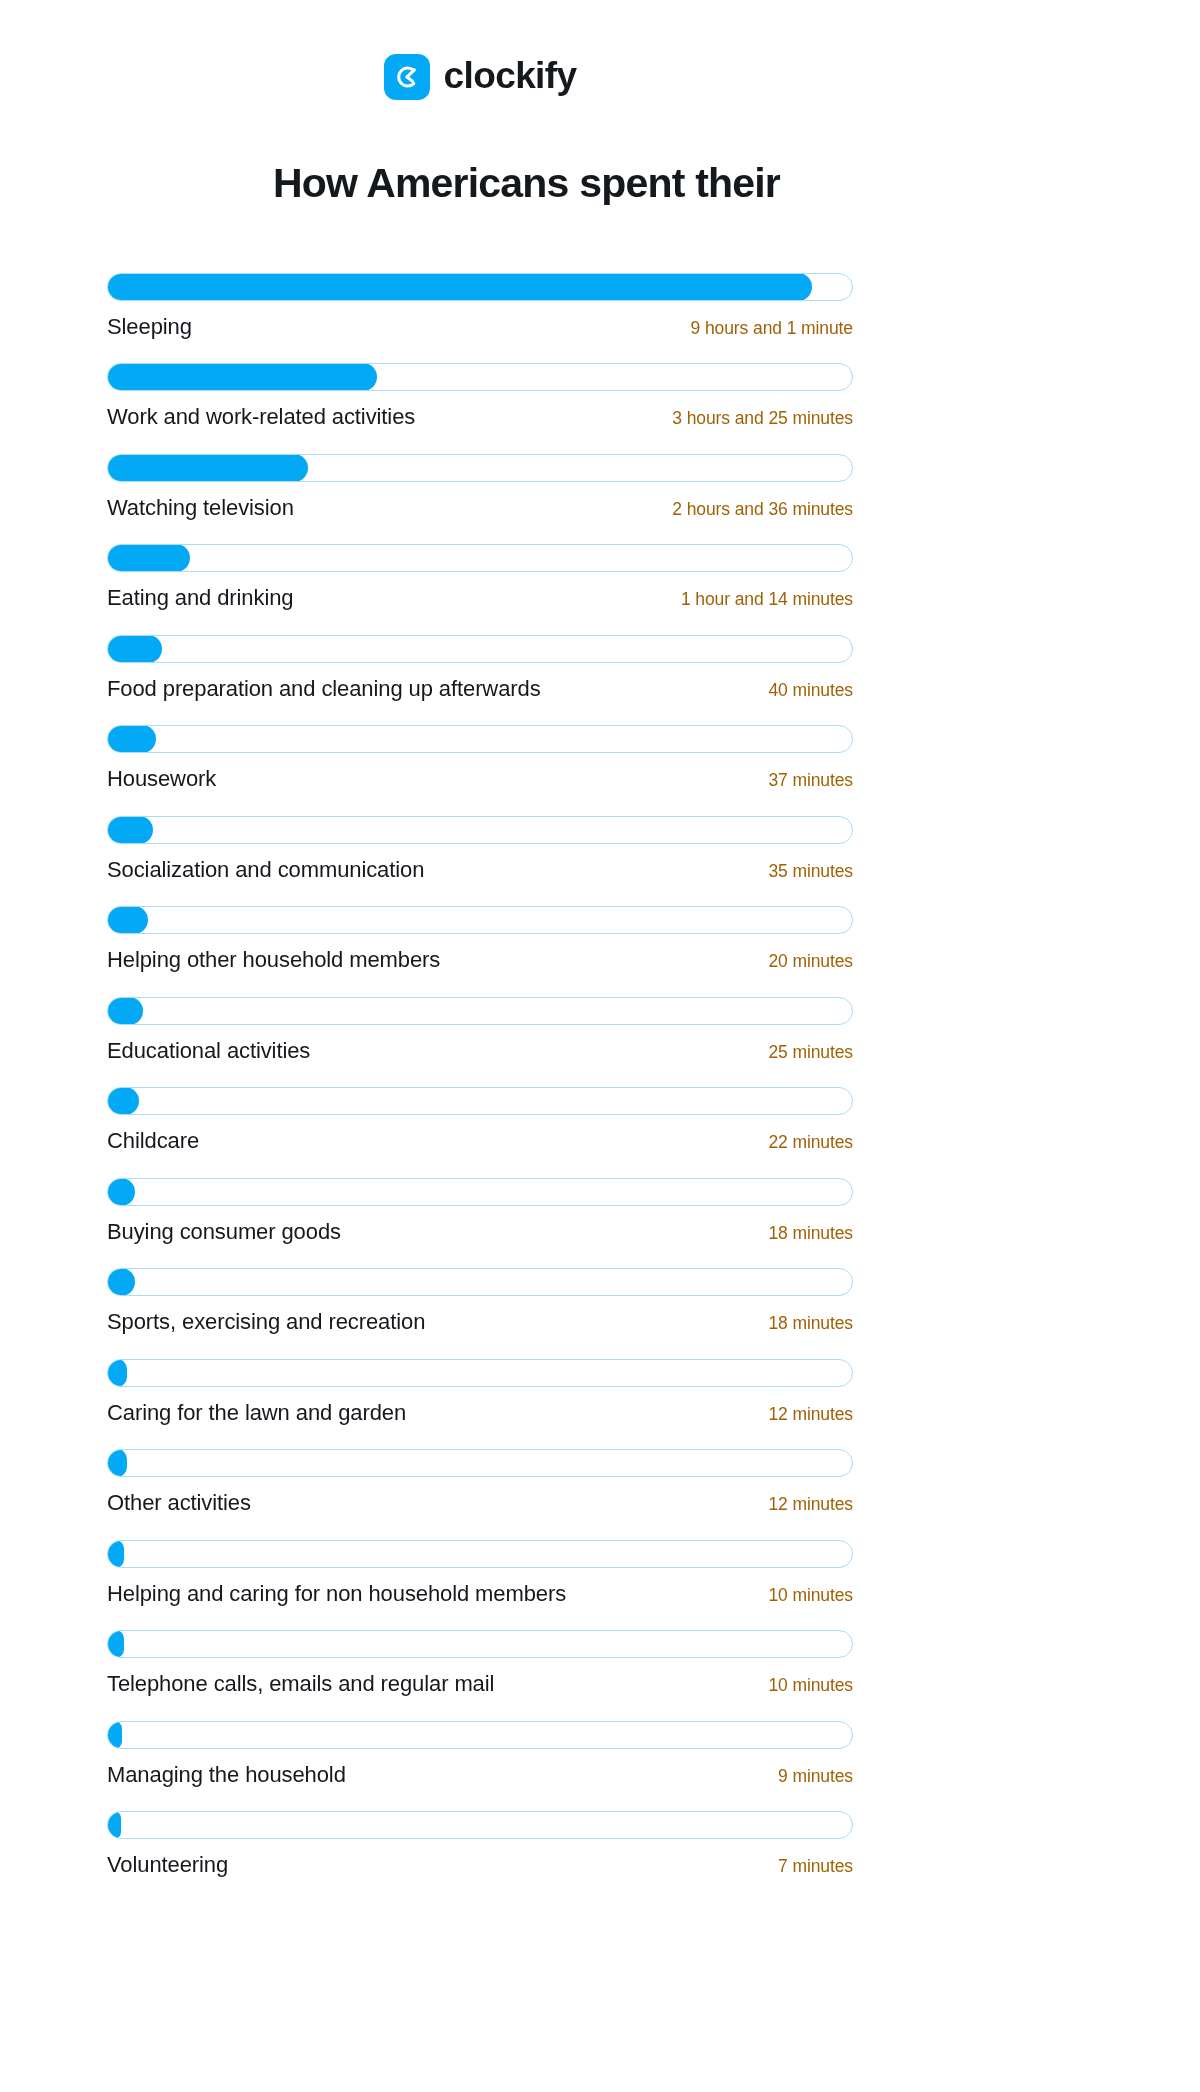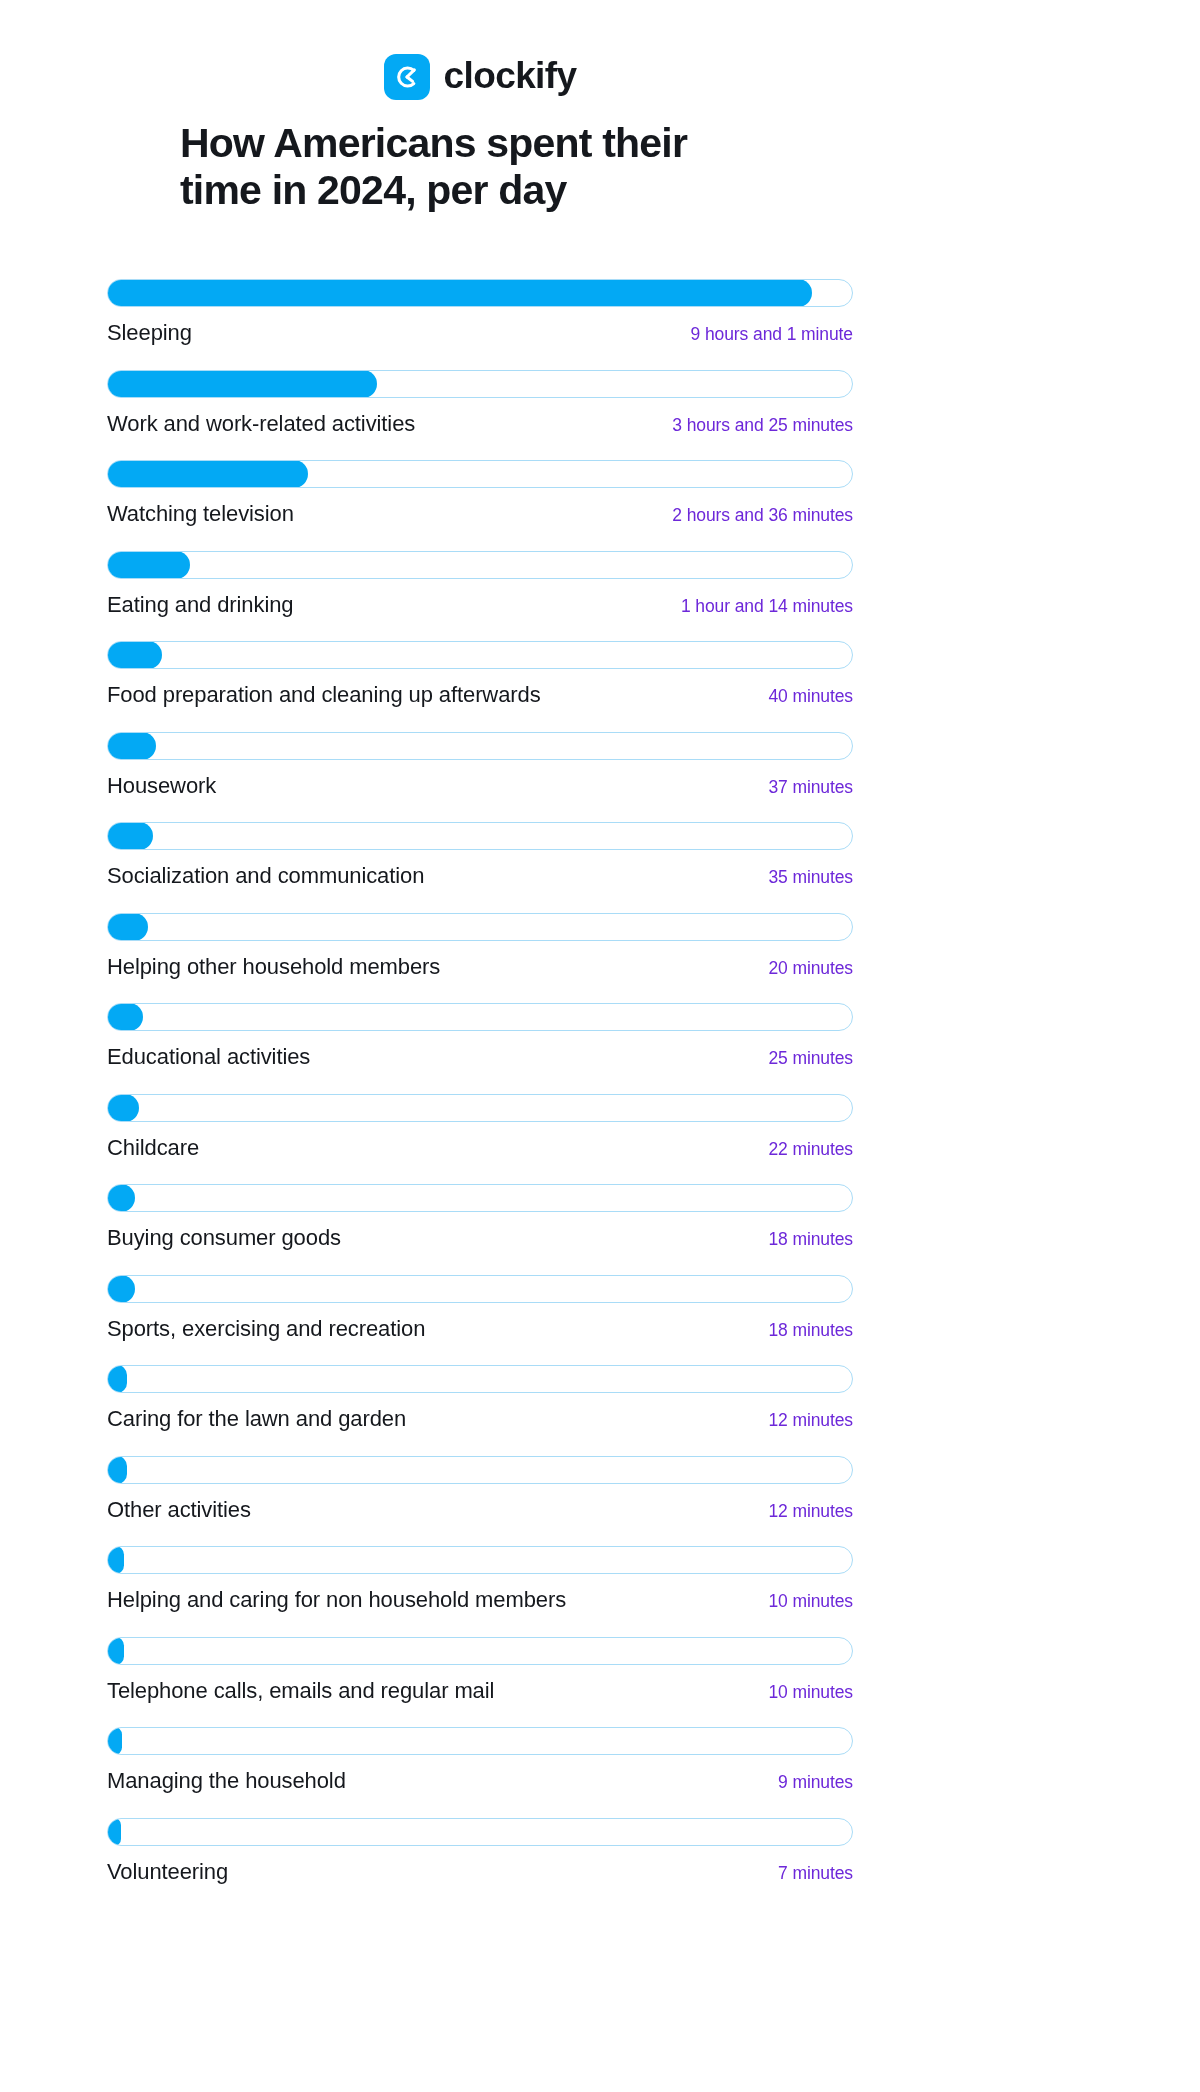--- a/index.html
+++ b/index.html
@@ -51,22 +51,22 @@
     font-size: 37px;
     font-weight: 700;
     letter-spacing: -0.6px;
     color: #15181d;
     line-height: 1;
     padding-bottom: 3px;
   }
 
   
   .title {
-    margin-top: 20px;
-    text-align: left;
+    margin-top: 60px;
+    text-align: right;
     font-size: 41px;
     font-weight: 700;
     line-height: 1.14;
     letter-spacing: -0.8px;
     color: #15181d;
     padding: 0 180px;
   }
 
   
   .chart {
@@ -111,21 +111,21 @@
     font-size: 22px;
     font-weight: 400;
     color: #15181d;
     letter-spacing: -0.1px;
     white-space: nowrap;
   }
 
   .row-value {
     font-size: 17.5px;
     font-weight: 400;
-    color: #6d28d9;
+    color: #a16207;
     letter-spacing: -0.1px;
     white-space: nowrap;
     text-align: right;
   }
 </style>
 </head>
 <body>
 
 <div class="page">
 
@@ -135,21 +135,20 @@
         <path d="M21.8 8.4 A9 9 0 1 0 21.8 21.6" fill="none" stroke="#ffffff" stroke-width="3.1" stroke-linecap="round"></path>
         <path d="M15 15 L22.3 7.9" fill="none" stroke="#ffffff" stroke-width="3.1" stroke-linecap="round"></path>
         <path d="M15 15 L20.6 19.4" fill="none" stroke="#ffffff" stroke-width="3.1" stroke-linecap="round"></path>
       </svg>
     </div>
     <div class="brand-word">clockify</div>
   </div>
 
   <div class="title">
     <span>How Americans spent their</span><br>
-    <span>time in 2024, per day</span>
   </div>
 
   <div class="chart" id="chart">
       <div class="row">
         <div class="track">
           <div class="fill" style="width: calc(94.5% + 2px);"></div>
         </div>
         <div class="row-meta">
           <span class="row-label">Sleeping</span>
           <span class="row-value">9 hours and 1 minute</span>

